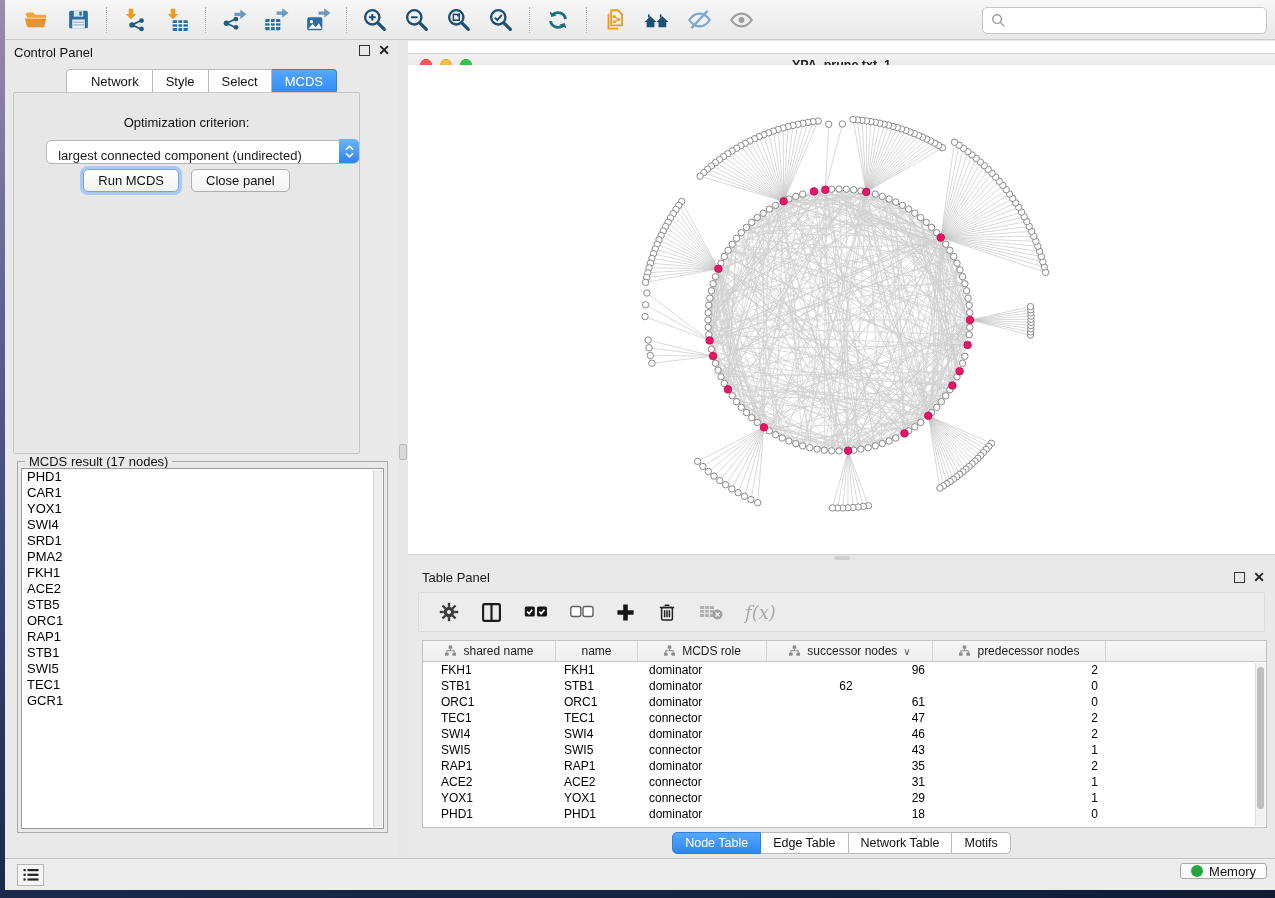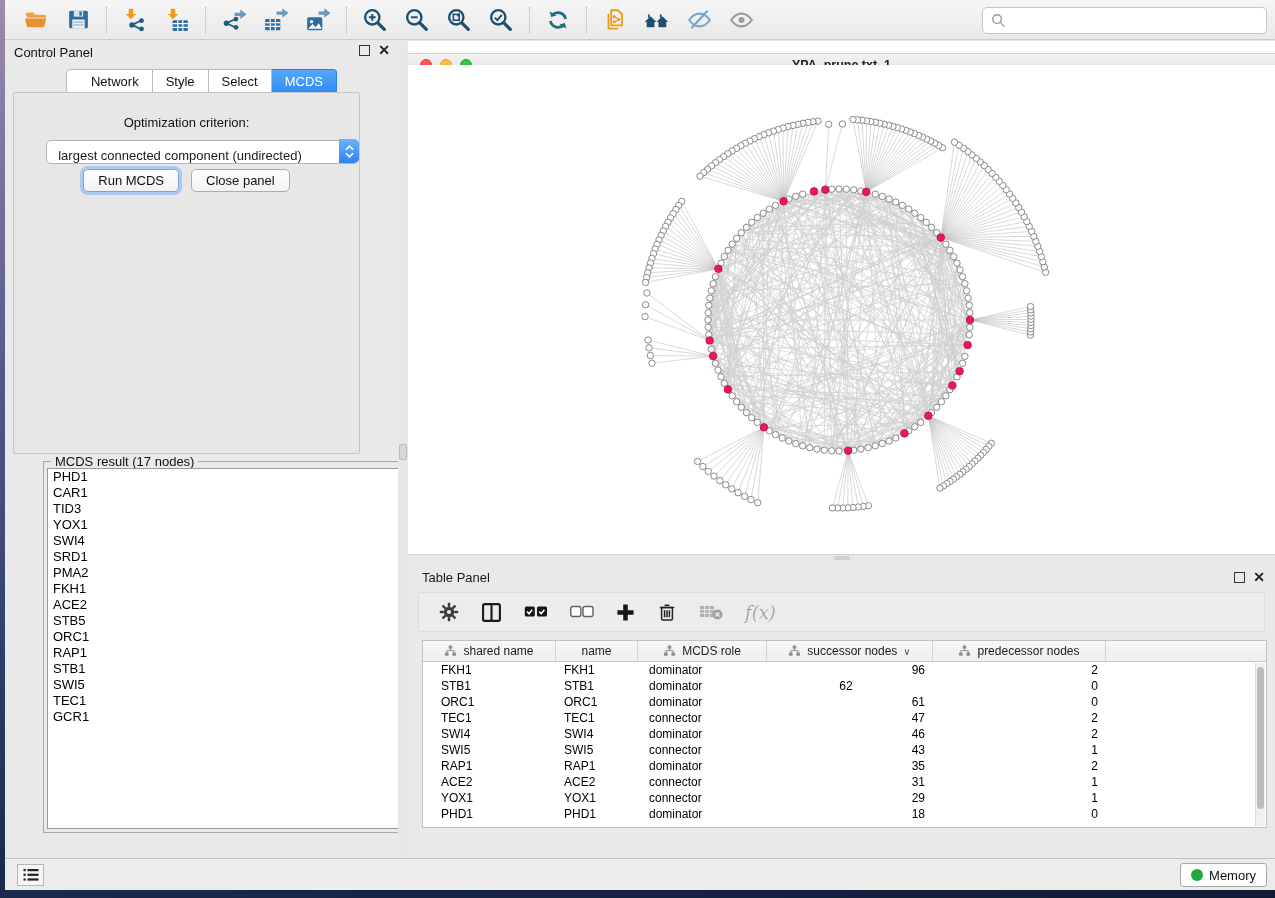--- a/index.html
+++ b/index.html
@@ -40,21 +40,21 @@
     border:1px solid #b5b5b5; border-radius:5px; display:flex; align-items:flex-end; font-size:13px;gap:32px; }
   #criterion-value { flex:1; text-align:center; padding-left:6px; white-space:nowrap; }
   #select-stepper { width:20px; height:24px; margin-right:-1px; border-radius:0 5px 5px 0;
     background:linear-gradient(#6db3fd,#2f82f3); display:flex; flex-direction:column; align-items:center; justify-content:center; gap:1px; }
   #select-stepper svg { display:block; }
   .cp-buttons { position:absolute; top:76px; width:100%; display:flex; justify-content:center; gap:12px; }
   .push-btn { font-size:13px; padding:3px 14px; background:linear-gradient(#ffffff,#f1f1f1);
     border:1px solid #adadad; border-radius:5px; color:#111; }
   .push-btn.focused { box-shadow:0 0 0 3px #a8c9f2; border-color:#7aa4d8; }
 
-  #mcds-result { position:absolute; left:12px; top:420px; width:371px; height:372px;margin-left:26px; }
+  #mcds-result { position:absolute; left:12px; top:420px; width:371px; height:372px; }
   #mcds-legend { position:absolute; top:-7px; left:8px; background:#e9e9e9; padding:0 4px; font-size:13px; color:#111; }
   #mcds-frame { position:absolute; inset:0; border:1px solid #a8a8a8; }
   #mcds-list { position:absolute; left:4px; top:7px; right:4px; bottom:4px; background:#fff; border:1px solid #9a9a9a; overflow:hidden; }
   .mcds-item { font-size:13px; line-height:16px; padding-left:5px; color:#000; }
   #mcds-scroll { position:absolute; top:1px; bottom:1px; right:1px; width:9px; background:#ededed; border-left:1px solid #d5d5d5; }
 
   
   #v-splitter { position:absolute; left:393px; top:41px; width:10px; bottom:32px; background:#e7e7e7; }
   #v-handle { position:absolute; left:1px; top:403px; width:8px; height:16px; background:#d8d8d8; border:1px solid #bdbdbd; border-radius:2px; }
 
@@ -89,21 +89,21 @@
   #tp-tabs { position:absolute; bottom:4px; width:100%; display:flex; justify-content:center; }
   .tp-tab { font-size:12.5px; padding:3px 12px; background:#fff; border:1px solid #b9b9b9; border-left:none; color:#111; }
   .tp-tab:first-child { border-left:1px solid #b9b9b9; border-radius:5px 0 0 5px; }
   .tp-tab:last-child { border-radius:0 5px 5px 0; }
   .tp-tab.selected { background:linear-gradient(#56a8fc,#2e86f6); color:#fff; border-color:#2e7fe0; }
 
   
   #status-bar { position:absolute; left:0; right:0; bottom:0; height:32px; background:#ececec; border-top:1px solid #c2c2c2; }
   #task-btn { position:absolute; left:12px; top:5px; width:27px; height:22px; background:#f5f5f5;
     border:1px solid #b5b5b5; display:flex; align-items:center; justify-content:center; }
-  #memory-btn { position:absolute; right:8px; top:4px; height:24px; background:#fdfdfd; border:1px solid #a9a9a9;
+  #memory-btn { position:absolute; right:8px; top:4px; height:16px; background:#fdfdfd; border:1px solid #a9a9a9;
     border-radius:3px; display:flex; align-items:center; gap:6px; padding:0 10px; font-size:13px; color:#111; }
   .mem-dot { width:12px; height:12px; border-radius:50%; }
 </style>
 </head>
 <body>
 
 <div id="app">
 
   <div id="toolbar">
     <div class="tbtn">
@@ -289,21 +289,20 @@
         <button class="push-btn">Close panel</button>
       </div>
     </div>
     <div id="mcds-result">
       <div id="mcds-frame"></div>
       <span id="mcds-legend">MCDS result (17 nodes)</span>
       <div id="mcds-list">
         <div id="mcds-scroll"></div>
       <div class="mcds-item">PHD1</div>
           <div class="mcds-item">CAR1</div>
-          <div class="mcds-item">TID3</div>
           <div class="mcds-item">YOX1</div>
           <div class="mcds-item">SWI4</div>
           <div class="mcds-item">SRD1</div>
           <div class="mcds-item">PMA2</div>
           <div class="mcds-item">FKH1</div>
           <div class="mcds-item">ACE2</div>
           <div class="mcds-item">STB5</div>
           <div class="mcds-item">ORC1</div>
           <div class="mcds-item">RAP1</div>
           <div class="mcds-item">STB1</div>
@@ -1416,20 +1415,26 @@
             <div class="nt-cell" style="width: 129px; text-align: left; padding-left: 11px;">dominator</div>
             <div class="nt-cell" style="width: 166px; text-align: right; padding-right: 8px;">18</div>
             <div class="nt-cell" style="width: 173px; text-align: right; padding-right: 8px;">0</div>
           </div>
         </div>
       <div id="nt-scroll">
         <div id="nt-thumb"></div>
       </div>
     </div>
 
+    <div id="tp-tabs">
+        <span class="tp-tab selected">Node Table</span>
+        <span class="tp-tab">Edge Table</span>
+        <span class="tp-tab">Network Table</span>
+        <span class="tp-tab">Motifs</span>
+      </div>
   </div>
 
   <div id="status-bar">
     <div id="task-btn">
       <svg width="16" height="14" viewBox="0 0 16 14">
         <g fill="#222">
           <rect x="0.5" y="1" width="2.2" height="2.2"></rect>
             <rect x="4.5" y="1" width="11" height="2.2"></rect>
           <rect x="0.5" y="5.7" width="2.2" height="2.2"></rect>
             <rect x="4.5" y="5.7" width="11" height="2.2"></rect>

